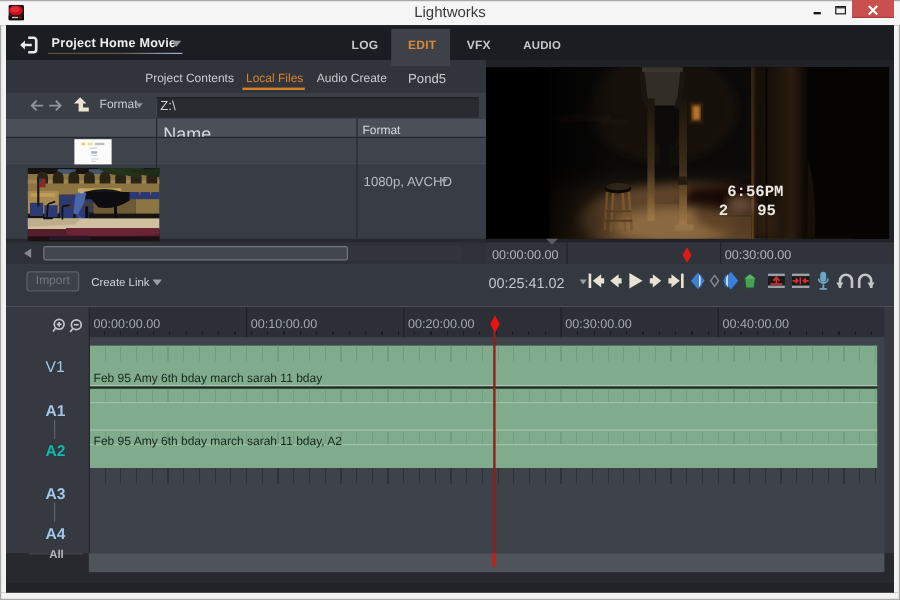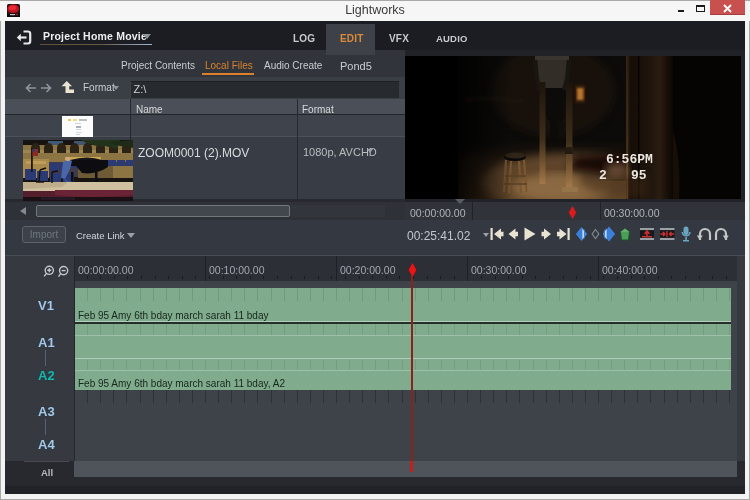--- a/index.html
+++ b/index.html
@@ -62,31 +62,30 @@
 </svg>
 <svg class="a" style="left:60px;top:80px;" width="15" height="14" viewBox="0 0 15 14">
   <path d="M6.8 1 L12 6.2 H9.2 V9.5 H14 V13 H5.5 V6.2 H1.6 Z" fill="#eae4d2"></path>
 </svg>
 <div class="a" style="left:83px;top:82px;font-size:10px;color:#c9cccf;">Format</div>
 <div class="a" style="left:113px;top:86px;width:0;height:0;border-left:3.5px solid transparent;border-right:3.5px solid transparent;border-top:4.5px solid #8f959b;"></div>
 <div class="a" style="left:130px;top:81px;width:269px;height:17px;background:#272a2f;border-top:1px solid #1d2025;border-left:1px solid #41444a;box-sizing:border-box;"></div>
 <div class="a" style="left:133.5px;top:83px;font-size:11px;color:#ced1d4;">Z:\</div>
 
 <div class="a" style="left:5px;top:99px;width:400px;height:16px;background:#4b5058;"></div>
-<div class="a" style="left:136px;top:104px;font-size:10px;color:#d6d9db;">Name</div>
+<div class="a" style="left:136px;top:104px;font-size:15px;color:#d6d9db;">Name</div>
 <div class="a" style="left:302px;top:104px;font-size:10px;color:#d6d9db;">Format</div>
 
 <div class="a" style="left:5px;top:115px;width:400px;height:21px;background:#3f444c;"></div>
 <div class="a" style="left:5px;top:137px;width:400px;height:62px;background:#383d45;"></div>
 <div class="a" style="left:5px;top:114px;width:400px;height:1px;background:#22252a;"></div>
 <div class="a" style="left:5px;top:136px;width:400px;height:1px;background:#4d525a;"></div>
 
 <div class="a" style="left:130px;top:99px;width:1px;height:100px;background:#26282c;"></div>
 <div class="a" style="left:297px;top:99px;width:1px;height:100px;background:#26282c;"></div>
-<div class="a" style="left:138px;top:146px;font-size:12px;color:#d8dbdd;">ZOOM0001 (2).MOV</div>
 <div class="a" style="left:303px;top:146px;font-size:11px;color:#b9bcbf;">1080p, AVCHD</div>
 <div class="a" style="left:367px;top:149px;width:0;height:0;border-left:3.5px solid transparent;border-right:3.5px solid transparent;border-top:4.5px solid #9aa0a6;"></div>
 
 <div class="a" style="left:62px;top:116px;width:31px;height:21px;background:#fcfcfc;">
   <div class="a" style="left:6px;top:3px;width:3px;height:2px;background:#ecc94e;"></div>
   <div class="a" style="left:11px;top:3px;width:4px;height:2px;background:#eedc91;"></div>
   <div class="a" style="left:17px;top:3px;width:8px;height:1.5px;background:#b9c2bd;"></div>
   <div class="a" style="left:13px;top:7px;width:6px;height:1px;background:#ccd3da;"></div>
   <div class="a" style="left:14px;top:10px;width:5px;height:1.5px;background:#aab2bd;"></div>
   <div class="a" style="left:14px;top:13px;width:5px;height:1px;background:#ccd3da;"></div>
@@ -358,34 +357,34 @@
 <div class="a" style="left:75px;top:322px;width:656px;height:2px;background:#242f28;"></div>
 
 <div class="a" style="left:75px;top:324px;width:656px;height:35px;background:#81ab8d;"></div>
 <div class="a" style="left:75px;top:324px;width:656px;height:11px;background:repeating-linear-gradient(90deg,transparent 0px,transparent 12.1px,#739f7f 12.1px,#739f7f 13.1px);"></div>
 <div class="a" style="left:75px;top:335px;width:656px;height:1px;background:#9fc0a8;"></div>
 <div class="a" style="left:75px;top:357.5px;width:656px;height:1.5px;background:#b0cbb7;"></div>
 
 <div class="a" style="left:75px;top:359px;width:656px;height:31px;background:#81ab8d;"></div>
 <div class="a" style="left:75px;top:360px;width:656px;height:10px;background:repeating-linear-gradient(90deg,transparent 0px,transparent 12.1px,#739f7f 12.1px,#739f7f 13.1px);"></div>
 <div class="a" style="left:75px;top:370px;width:656px;height:1px;background:#9fc0a8;"></div>
-<div class="a" style="left:78px;top:378px;font-size:10px;color:#16271d;">Feb 95 Amy 6th bday march sarah 11 bday, A2</div>
+<div class="a" style="left:78px;top:363px;font-size:10px;color:#16271d;">Feb 95 Amy 6th bday march sarah 11 bday, A2</div>
 
 <div class="a" style="left:75px;top:390px;width:656px;height:13px;background:repeating-linear-gradient(90deg,transparent 0px,transparent 12.1px,#2e3236 12.1px,#2e3236 13.1px);"></div>
 
-<div class="a" style="left:38px;top:298px;font-size:13px;font-weight:bold;color:#a9c6e4;text-shadow:0 0 2px #1d3c55;">V1</div>
+<div class="a" style="left:38px;top:298px;font-size:13px;font-weight:normal;color:#a9c6e4;text-shadow:0 0 2px #1d3c55;">V1</div>
 <div class="a" style="left:38px;top:335px;font-size:13px;font-weight:bold;color:#a9c6e4;text-shadow:0 0 2px #1d3c55;">A1</div>
 <div class="a" style="left:38px;top:368px;font-size:13px;font-weight:bold;color:#14b8a6;text-shadow:0 0 2px #1d3c55;">A2</div>
 <div class="a" style="left:38px;top:404px;font-size:13px;font-weight:bold;color:#a9c6e4;text-shadow:0 0 2px #1d3c55;">A3</div>
 <div class="a" style="left:38px;top:437px;font-size:13px;font-weight:bold;color:#a9c6e4;text-shadow:0 0 2px #1d3c55;">A4</div>
 <div class="a" style="left:45px;top:350px;width:1px;height:16px;background:#566374;"></div>
 <div class="a" style="left:45px;top:419px;width:1px;height:16px;background:#566374;"></div>
 
 <div class="a" style="left:24px;top:461px;width:45px;height:1px;background:#45484d;"></div>
-<div class="a" style="left:41px;top:467px;font-size:9.5px;font-weight:bold;color:#b6bac0;">All</div>
+<div class="a" style="left:41px;top:457px;font-size:9.5px;font-weight:bold;color:#b6bac0;">All</div>
 <div class="a" style="left:74px;top:461px;width:663px;height:16px;background:#4f545b;"></div>
 <div class="a" style="left:5px;top:477px;width:740px;height:17px;background:#27292e;"></div>
 <div class="a" style="left:5px;top:486px;width:740px;height:8px;background:#212329;"></div>
 
 <div class="a" style="left:411px;top:276px;width:2px;height:185px;background:#8c221a;"></div>
 <div class="a" style="left:410px;top:461px;width:3px;height:11px;background:#c32019;"></div>
 <svg class="a" style="left:408px;top:263px;" width="9" height="14" viewBox="0 0 9 14">
       <path d="M4.5 0 L8.4 7 L4.5 14 L0.6 7 Z" fill="#ee1212"></path>
     </svg>
 

